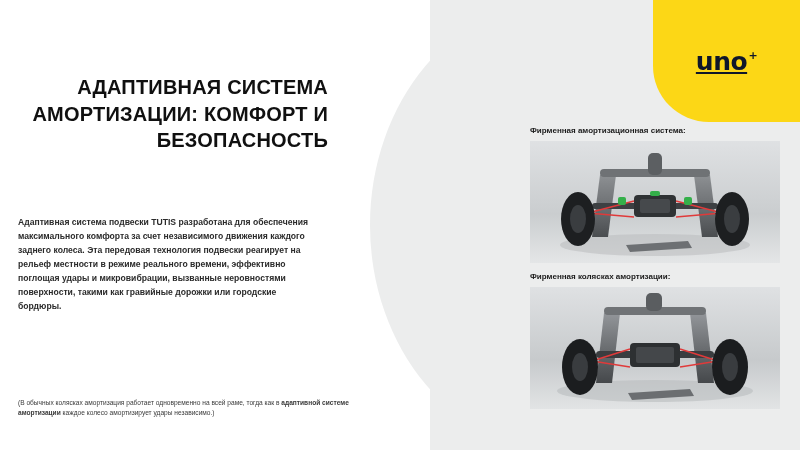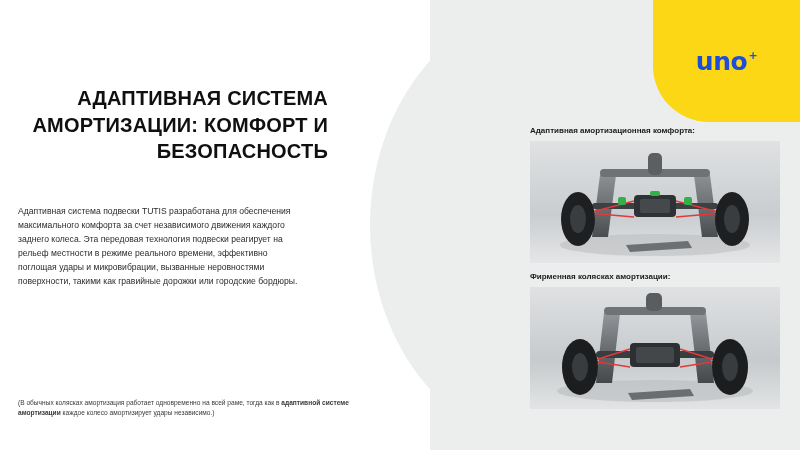--- a/index.html
+++ b/index.html
@@ -38,54 +38,55 @@
     background: #fcd716;
     border-bottom-left-radius: 56px;
     display: flex;
     align-items: center;
     justify-content: center;
   }
   .brand-logo {
     font-family: "DejaVu Sans", sans-serif;
     font-size: 25px;
     font-weight: 700;
-    color: #1d4ed8;
+    color: #0f172a;
     letter-spacing: -0.5px;
     position: relative;
     padding-right: 10px;
+    text-decoration: underline;
   }
   .brand-logo .plus {
     position: absolute;
     top: 2px;
     right: 0;
     font-size: 11px;
     font-weight: 700;
   }
 
   
   .title {
     position: absolute;
     left: 18px;
-    top: 85px;
+    top: 74px;
     width: 310px;
     text-align: right;
     font-size: 20px;
     line-height: 1.33;
     font-weight: 700;
     color: #101010;
     letter-spacing: 0.2px;
   }
   .body-text {
     position: absolute;
     left: 18px;
-    top: 205px;
+    top: 216px;
     width: 290px;
     font-size: 8.6px;
     line-height: 1.62;
-    font-weight: 400;
+    font-weight: 700;
     color: #2b2b2b;
     text-align: left;
   }
   .footnote {
     position: absolute;
     left: 18px;
     top: 398px;
     width: 345px;
     font-size: 6.6px;
     line-height: 1.5;
@@ -133,21 +134,21 @@
   </div>
 
   <div class="title">АДАПТИВНАЯ СИСТЕМА АМОРТИЗАЦИИ: КОМФОРТ И БЕЗОПАСНОСТЬ</div>
 
   <div class="body-text">Адаптивная система подвески TUTIS разработана для обеспечения максимального комфорта за счет независимого движения каждого заднего колеса. Эта передовая технология подвески реагирует на рельеф местности в режиме реального времени, эффективно поглощая удары и микровибрации, вызванные неровностями поверхности, такими как гравийные дорожки или городские бордюры.</div>
 
   <div class="footnote">
     <span>(В обычных колясках амортизация работает одновременно на всей раме, тогда как в </span><b>адаптивной системе амортизации</b><span> каждое колесо амортизирует удары независимо.)</span>
   </div>
 
-  <div class="cap cap-1">Адаптивная амортизационная комфорта:</div>
+  <div class="cap cap-1">Фирменная амортизационная система:</div>
 
   <div class="photo photo-1">
     <svg viewBox="0 0 250 122" preserveAspectRatio="none" aria-hidden="true">
       <defs>
         <linearGradient id="floor1" x1="0" y1="0" x2="0" y2="1">
           <stop offset="0%" stop-color="#dfe1e3"></stop>
           <stop offset="60%" stop-color="#cacdcf"></stop>
           <stop offset="100%" stop-color="#e4e6e7"></stop>
         </linearGradient>
         <linearGradient id="tube1" x1="0" y1="0" x2="0" y2="1">

